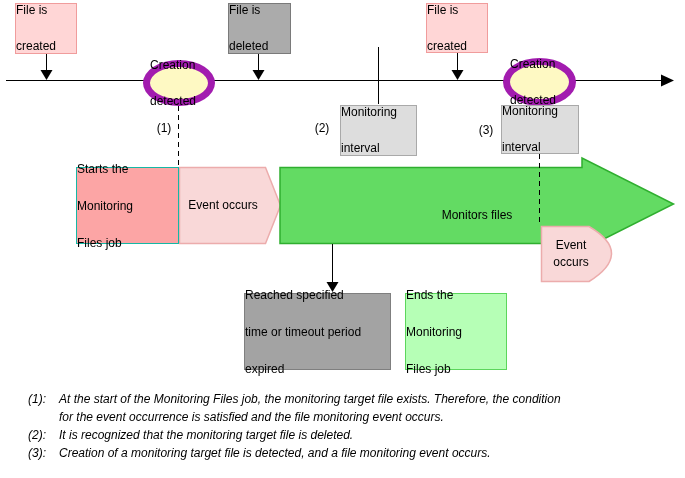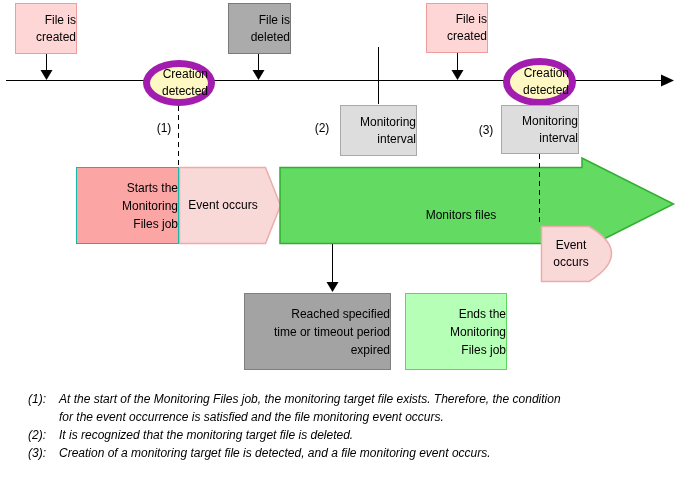--- a/index.html
+++ b/index.html
@@ -3,22 +3,22 @@
 <meta charset="utf-8">
 <style>
   html,body{margin:0;padding:0;background:#ffffff;}
   .canvas{
     position:relative;width:685px;height:478px;background:#ffffff;
     font-family:"Liberation Sans",sans-serif;color:#000;overflow:hidden;
   }
   svg.overlay{position:absolute;left:0;top:0;width:685px;height:478px;}
   .box{
     position:absolute;box-sizing:border-box;
-    display:flex;flex-direction:column;align-items:flex-end;justify-content:center;
-    text-align:center;font-size:12px;line-height:17px;
+    display:flex;flex-direction:column;align-items:flex-start;justify-content:center;
+    text-align:center;font-size:12px;line-height:17px;gap:19px;
   }
   .pinkbox{background:#FFD6D6;border:1px solid #F09C9C;}
   .graybox{background:#ABABAB;border:1px solid #7A7A7A;}
   .intervalbox{background:#DDDDDD;border:1px solid #A9A9A9;}
   .oval{background:#fef9c3;border:7px solid #a21caf;border-radius:50%;}
   .bluebox{background:#fca5a5;border:1px solid #14b8a6;line-height:18px;}
   .timeoutbox{background:#a3a3a3;border:1px solid #7F7F7F;line-height:18px;}
   .endbox{background:#B6FFB6;border:1px solid #5CD65C;line-height:18px;}
   .lbl{position:absolute;display:flex;flex-direction:column;align-items:center;justify-content:center;text-align:center;font-size:12px;line-height:17px;}
   .marker{position:absolute;font-size:12px;line-height:14px;text-align:center;width:30px;}
@@ -96,21 +96,21 @@
   <div class="marker" style="left:149px;top:121px;">(1)</div>
   <div class="marker" style="left:307px;top:121px;">(2)</div>
   <div class="marker" style="left:471px;top:123px;">(3)</div>
 
   <div class="box bluebox" style="left:76px;top:167px;width:103px;height:77px;">
     <div>Starts the</div>
     <div>Monitoring</div>
     <div>Files job</div>
   </div>
   <div class="lbl" style="left:181px;top:167px;width:84px;height:76px;">Event occurs</div>
-  <div class="lbl" style="left:264px;top:167px;width:394px;height:96px;">Monitors files</div>
+  <div class="lbl" style="left:280px;top:167px;width:394px;height:96px;">Monitors files</div>
   <div class="lbl" style="left:541px;top:226px;width:60px;height:56px;">
     <div>Event</div>
     <div>occurs</div>
   </div>
 
   <div class="box timeoutbox" style="left:244px;top:293px;width:147px;height:77px;">
     <div>Reached specified</div>
     <div>time or timeout period</div>
     <div>expired</div>
   </div>

